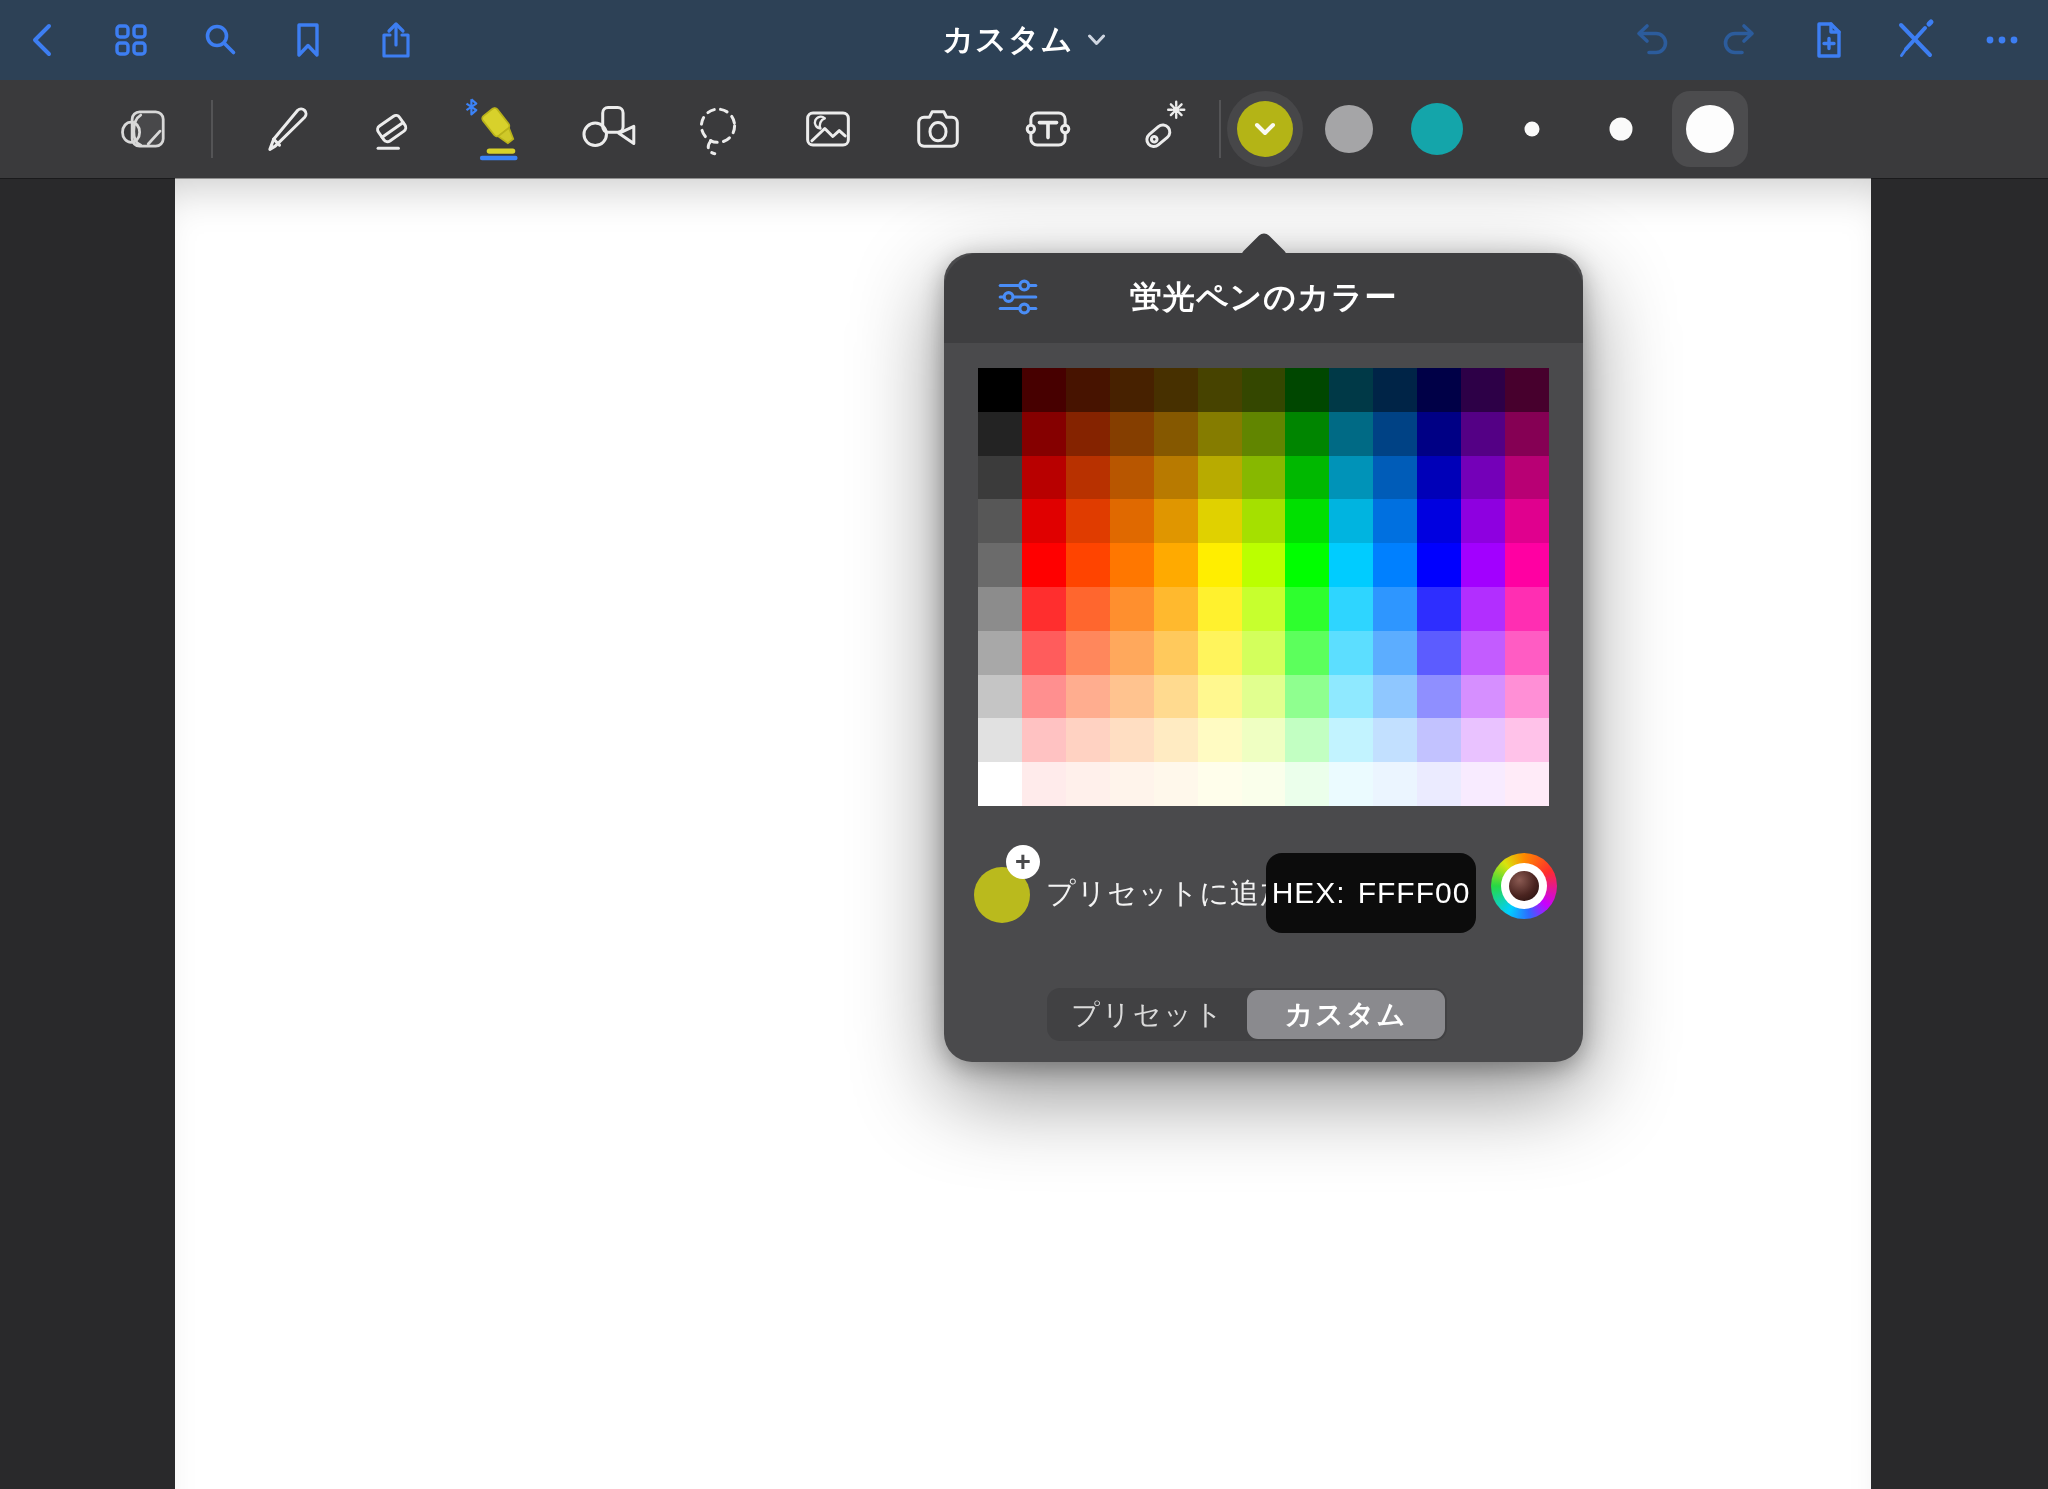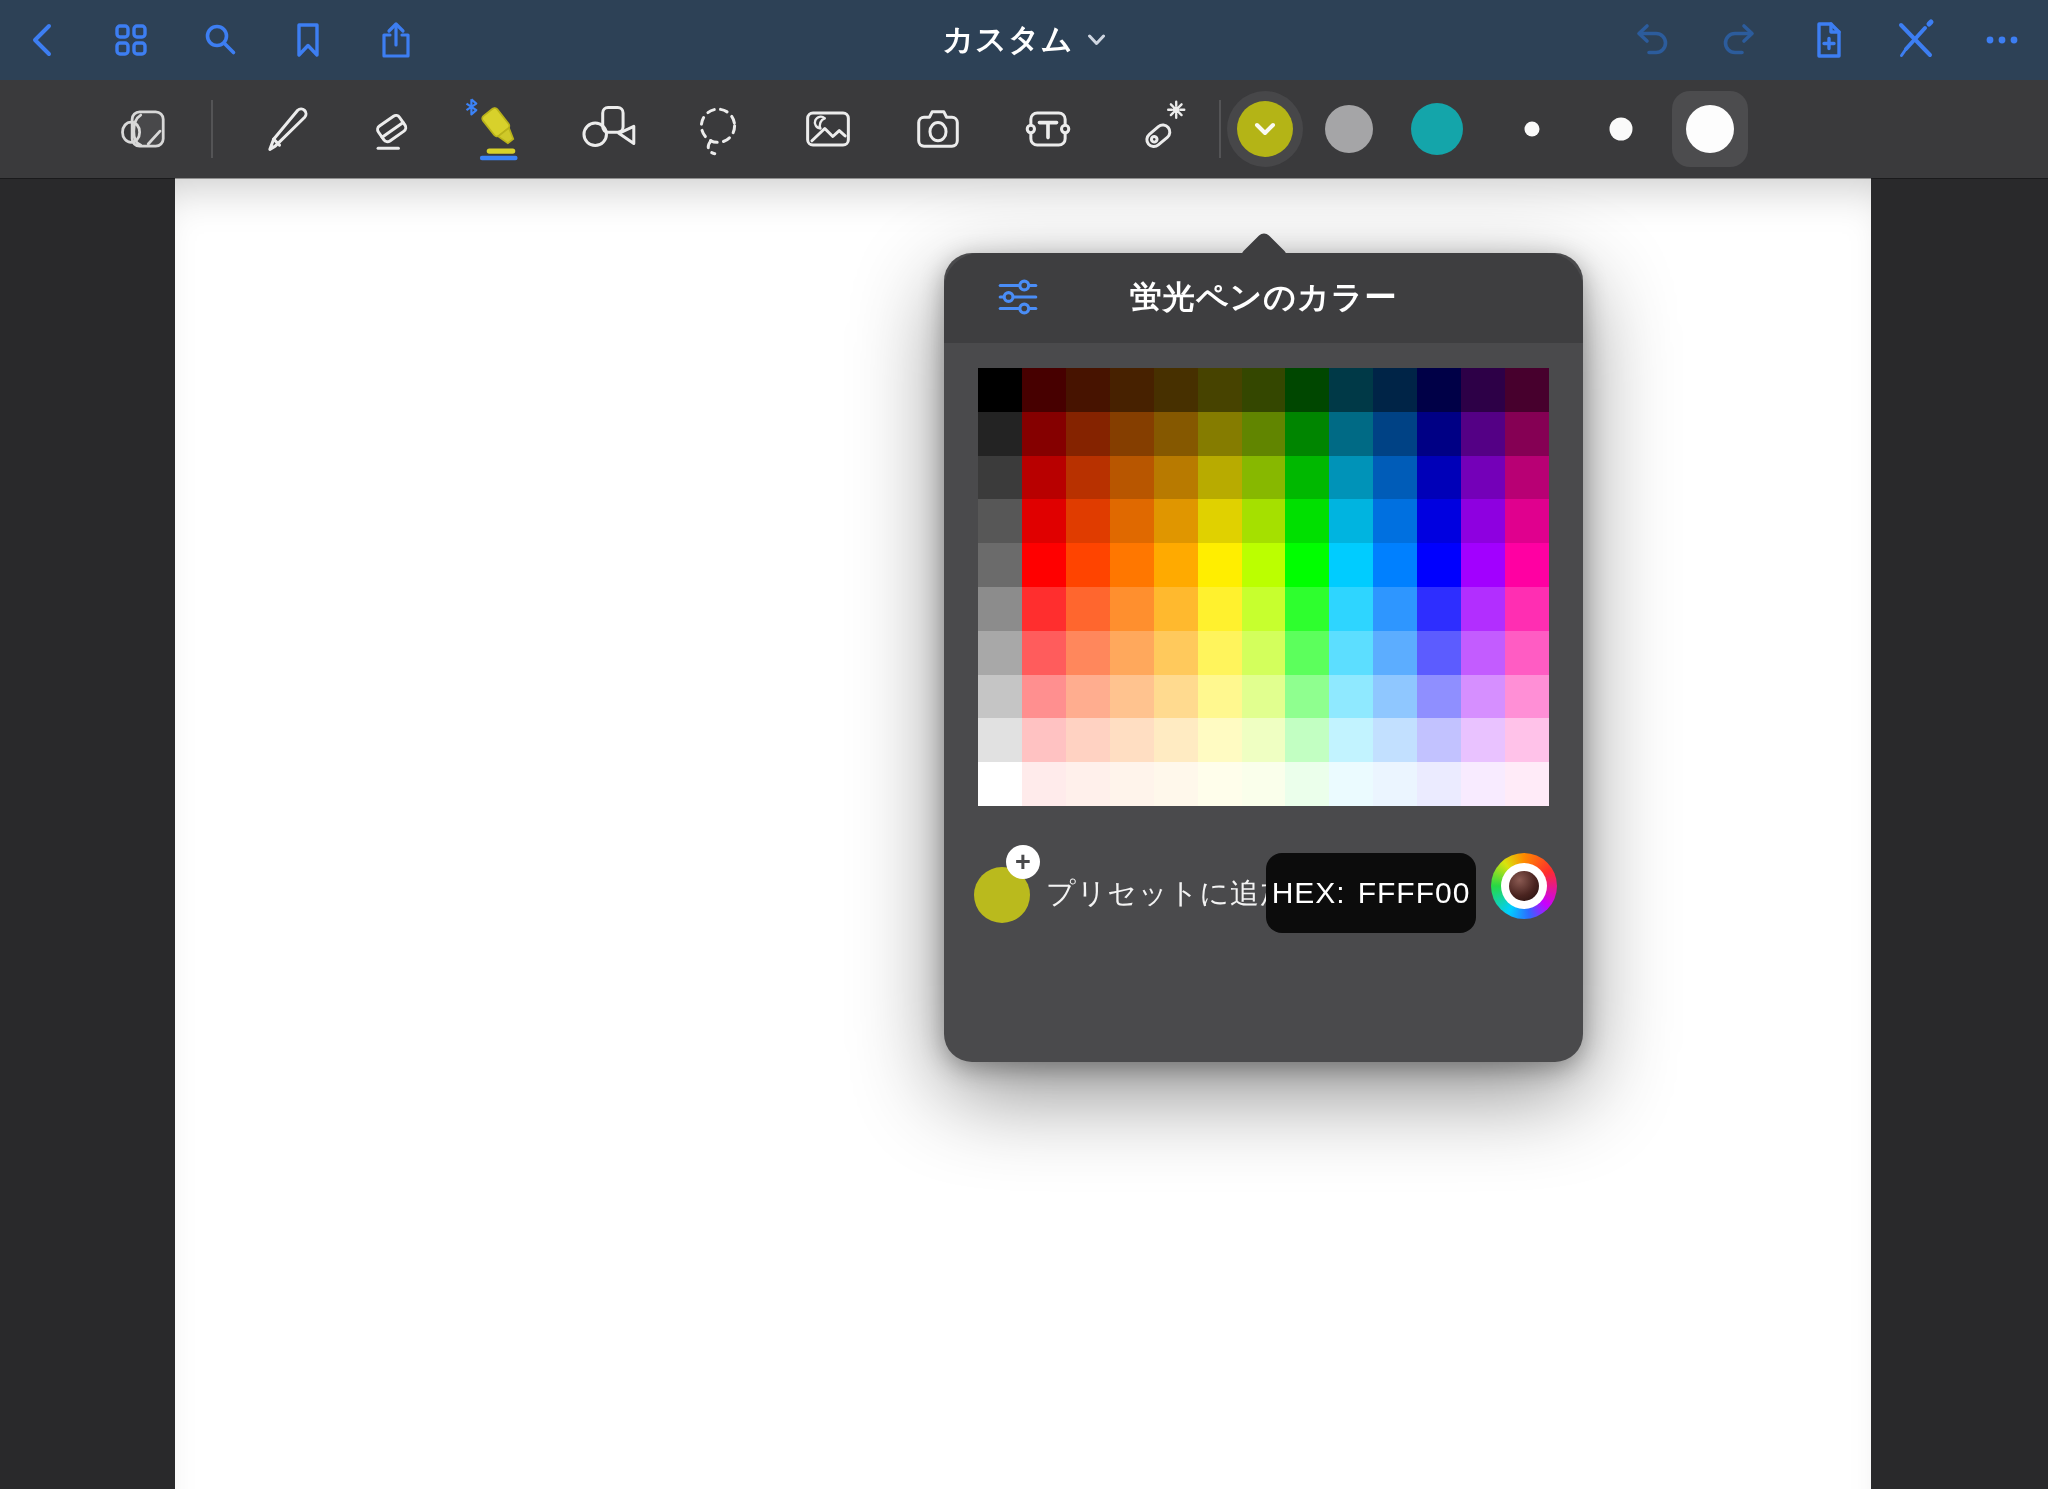--- a/index.html
+++ b/index.html
@@ -486,15 +486,19 @@
         <span>HEX:</span>
         <span>FFFF00</span>
       </button>
       <button class="wheel">
         <span class="inner">
             <span class="sphere"></span>
           </span>
       </button>
     </div>
 
+    <div class="segmented">
+      <button class="segment">プリセット</button>
+      <button class="segment selected">カスタム</button>
+    </div>
   </div>
 
 </div>
 
 </body></html>

